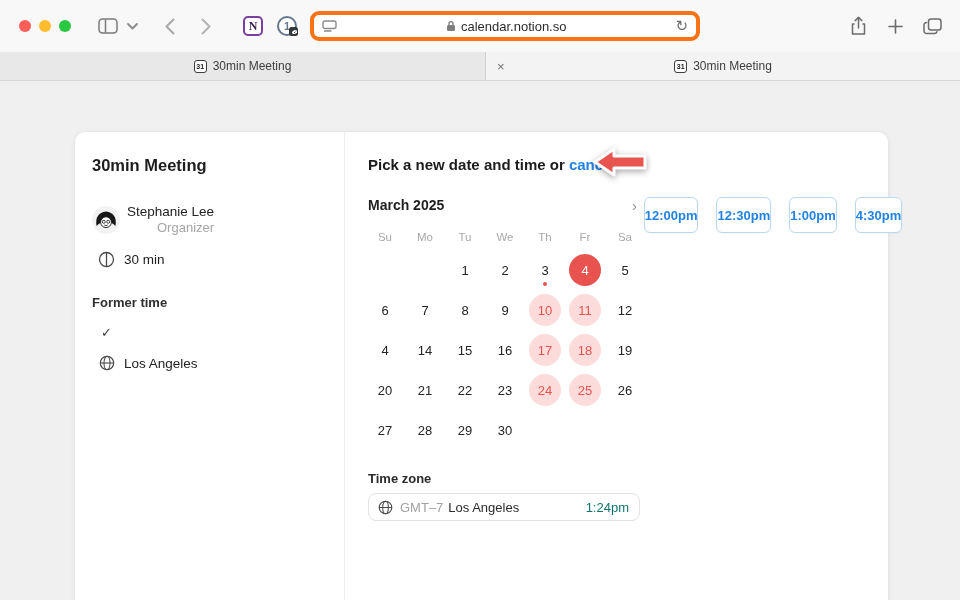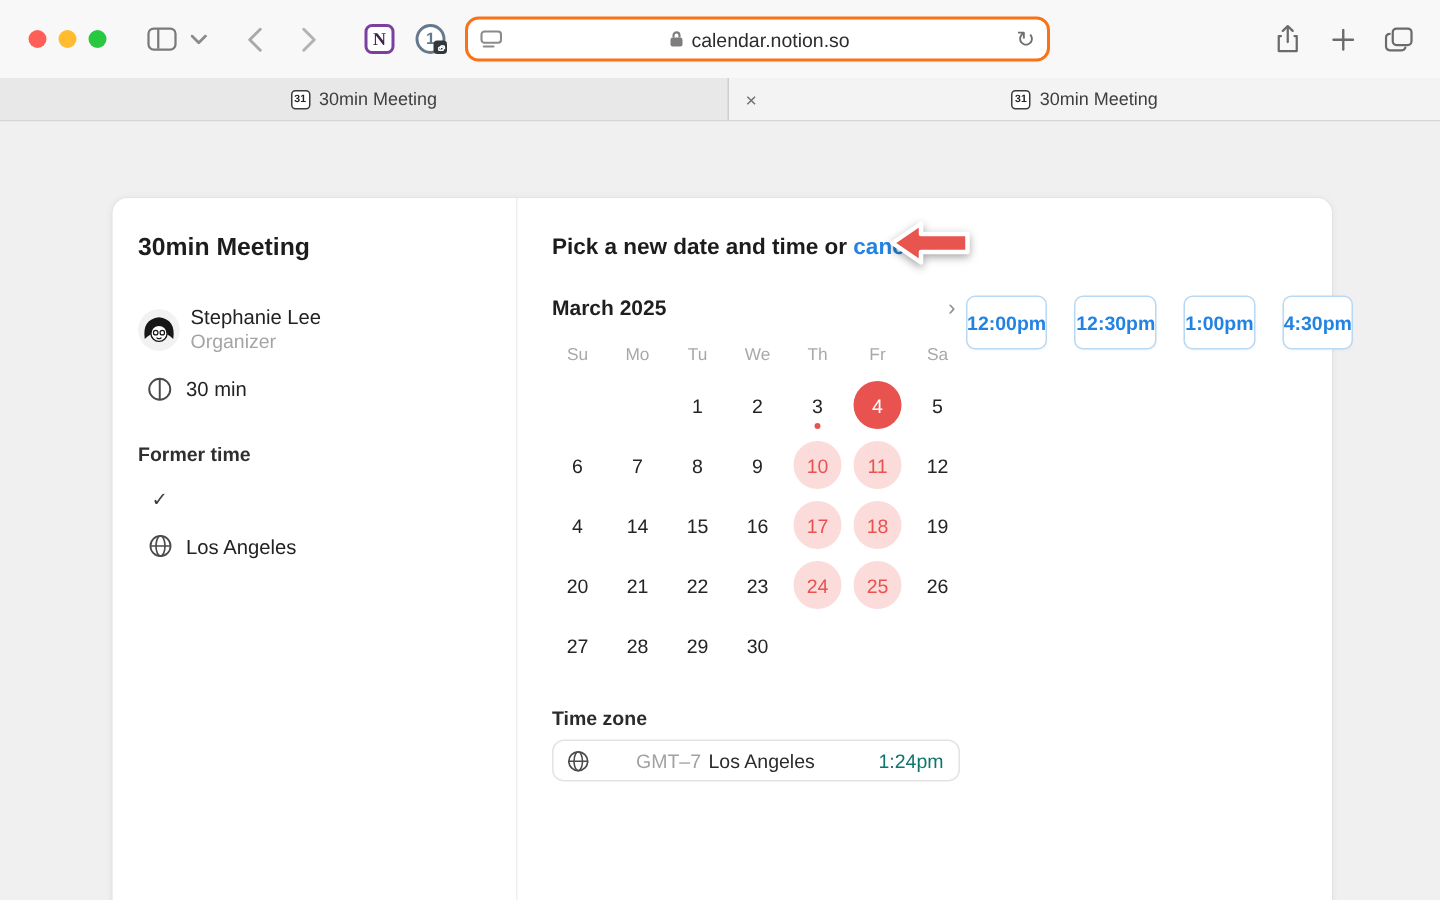--- a/index.html
+++ b/index.html
@@ -8,21 +8,21 @@
   .screen { position:relative; width:960px; height:600px; }
 
   
   .toolbar { position:relative; height:52px; background:#f9f8f8; }
   .traffic { position:absolute; left:19px; top:20px; display:flex; gap:8px; }
   .traffic span { width:12px; height:12px; border-radius:50%; display:block; }
   .t-red{background:#ff5f57;} .t-yellow{background:#febc2e;} .t-green{background:#28c840;}
   .tbtn { position:absolute; top:0; height:52px; display:flex; align-items:center; justify-content:center; cursor:default; }
 
   .urlbar { position:absolute; left:310px; top:11px; width:390px; height:30px; background:#ffffff;
-            border:2px solid #f97316; border-radius:9px; display:flex; align-items:center; padding:0 8px;
+            border:4px solid #f97316; border-radius:9px; display:flex; align-items:center; padding:0 8px;
             box-shadow:0 1px 1px rgba(0,0,0,0.02); }
   .url-center { flex:1; display:flex; align-items:center; justify-content:center; gap:5px;
                 color:#2c2c2c; font-size:13px; }
   .refresh { color:#6f6f6f; font-size:15px; }
 
   .ext-notion { width:20px; height:20px; border:2px solid #7b3fa0; border-radius:5px; background:#fff;
                 display:flex; align-items:center; justify-content:center;
                 font-family:"Liberation Serif","DejaVu Serif",serif; font-weight:bold; font-size:12px; color:#3d2352; }
   .ext-1pw { position:relative; width:20px; height:20px; border:2.4px solid #64788e; border-radius:50%;
              display:flex; align-items:center; justify-content:center; font-size:11px; font-weight:bold; color:#64788e; background:#fff;}
@@ -44,21 +44,21 @@
 
   
   .page { position:relative; height:518px; background:#f1f0f0; }
   .card { position:absolute; left:75px; width:813px; top:51px; height:478px; background:#ffffff;
           border-radius:10px 10px 0 0; box-shadow:0 1px 6px rgba(0,0,0,0.07), 0 0 0 0.5px rgba(0,0,0,0.03);
           display:flex; }
 
   
   .aside { width:270px; border-right:1px solid #eeeeee; padding:23px 14px 0 17px; }
   .evt-title { font-size:16.5px; font-weight:bold; color:#1d1d1d; line-height:20px; }
-  .row { display:flex; align-items:center; gap:3px; }
+  .row { display:flex; align-items:center; gap:3px;text-align:right; }
   .icon-box { width:29px; display:flex; align-items:center; justify-content:center; flex:none; }
   .organizer-row { margin-top:28px; align-items:center; }
   .avatar { width:28px; height:28px; border-radius:50%; flex:none; margin-right:4px; }
   .p-name { font-size:13.5px; color:#222; line-height:17px; }
   .p-role { font-size:13px; color:#a5a5a5; line-height:16px; }
   .duration-row { margin-top:15px; }
   .p-text { font-size:13.5px; color:#222; }
   .section-h { margin-top:27px; font-size:13px; font-weight:bold; color:#2f2f2f; }
   .former-row { margin-top:13px; align-items:flex-start; }
   .former-row .icon-box { padding-top:2px; }
@@ -85,21 +85,21 @@
             font-size:13px; color:#242424; }
   .daynum.sel { background:var(--accent-red,#e8534f); color:#ffffff; font-weight:500; }
   .daynum.avail { background:var(--pink-light,#fbdcdb); color:var(--accent-red,#e8534f); font-weight:500; }
   .cell.dot::after { content:""; position:absolute; left:50%; transform:translateX(-50%); bottom:4px;
                      width:4px; height:4px; border-radius:50%; background:var(--accent-red,#e8534f); }
 
   .tz { position:absolute; left:23px; top:339px; width:272px; }
   .tz-label { font-size:13px; font-weight:bold; color:#2b2b2b; line-height:16px; }
   .tz-box { margin-top:6px; height:28px; border:1px solid #e3e3e3; border-radius:8px; display:flex;
             align-items:center; padding:0 10px 0 9px; gap:7px; cursor:pointer; background:#fff; }
-  .tz-gmt { font-size:13px; color:#a2a2a2;margin-left:24px; }
+  .tz-gmt { font-size:13px; color:#a2a2a2; }
   .tz-city { font-size:13px; color:#2b2b2b; margin-left:-2px; }
   .tz-time { font-size:13px; color:#0f766e; margin-left:auto; }
 
   .slots { position:absolute; left:334px; top:65px; width:188px; }
   .slots-date { font-size:13.5px; color:#222; line-height:16px; }
   .slot-list { display:flex; gap:18px;justify-content:center; }
   .slot-btn { height:36px; width:188px; background:#fff; border:1px solid var(--slot-border,#b9d8f3); border-radius:6px;
               color:var(--link-blue,#2383e2); font-size:13px; font-weight:bold; font-family:inherit;
               display:flex; align-items:center; justify-content:center; cursor:pointer;
               box-shadow:0 1px 2px rgba(0,0,0,0.03); }

